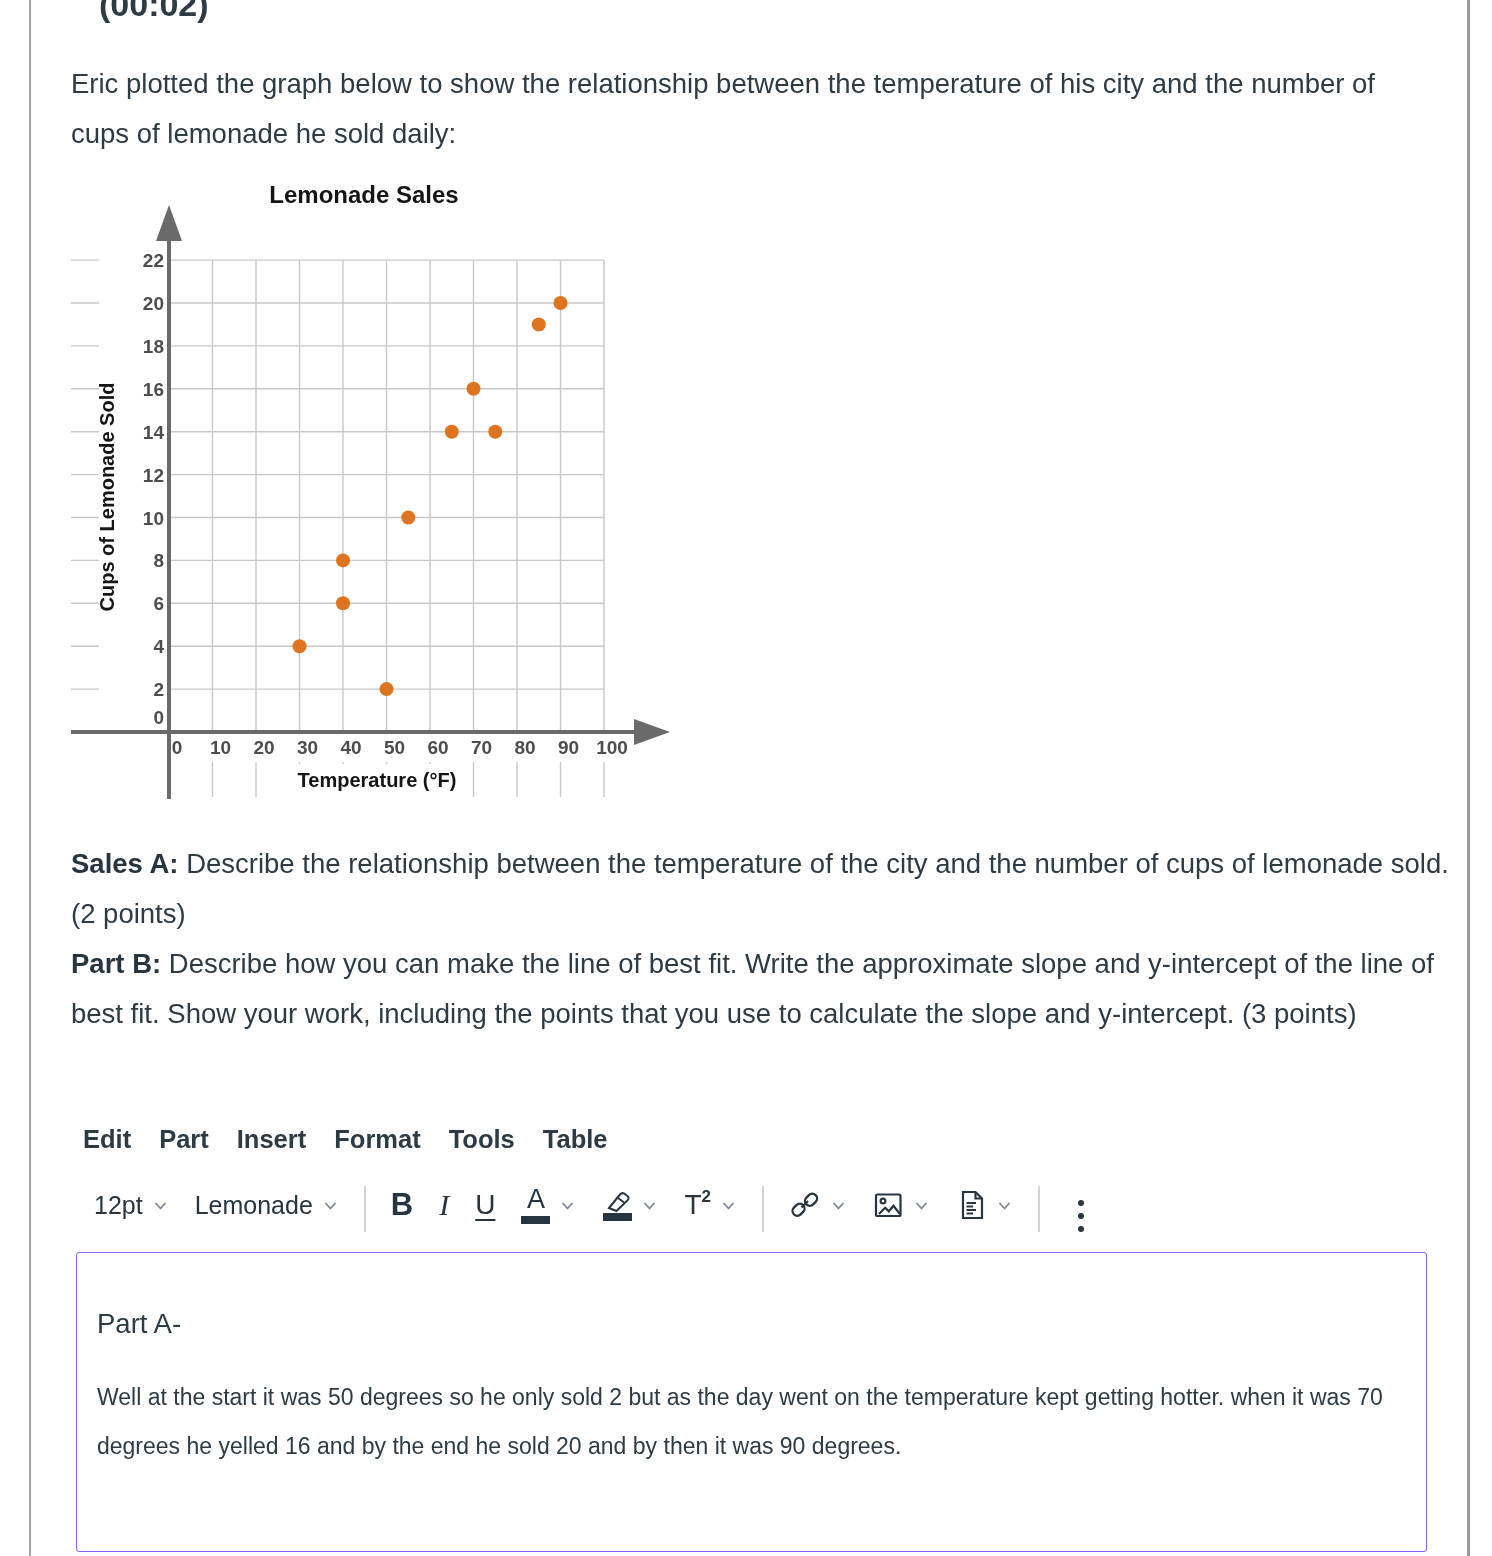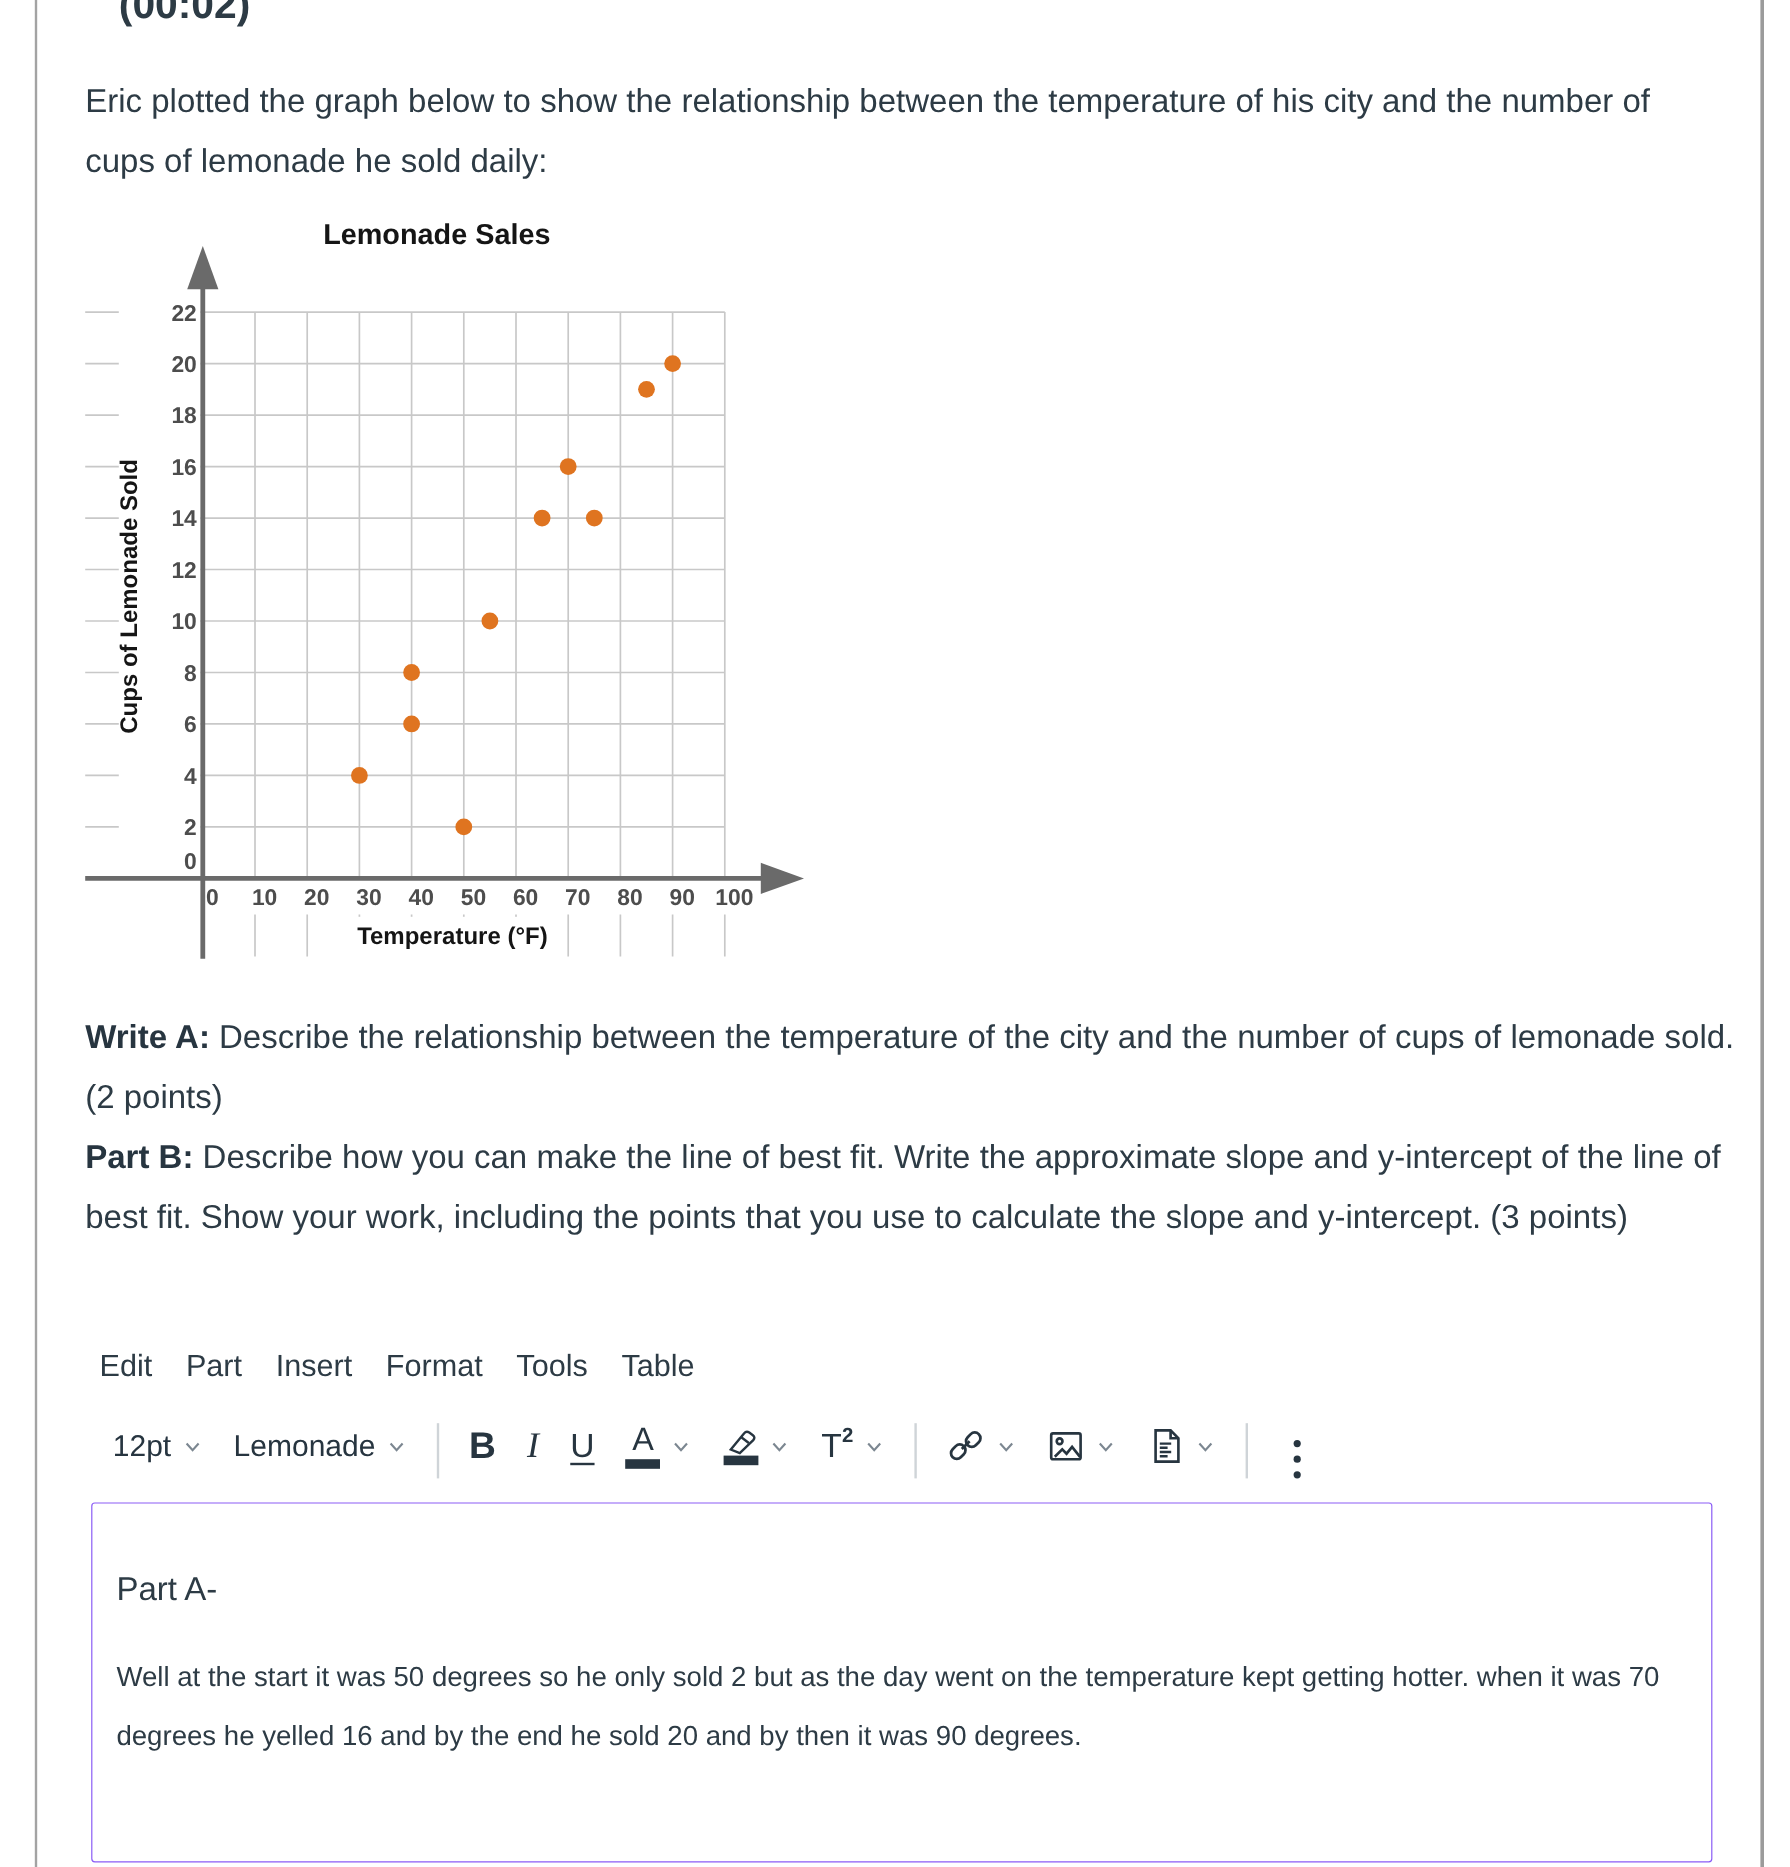--- a/index.html
+++ b/index.html
@@ -15,21 +15,21 @@
 
   .chart-wrap{margin:20px 0 0 38px;width:604px;height:630px;}
   .tick{font-family:"Liberation Sans",sans-serif;font-size:19px;font-weight:700;fill:#4d4d4d;}
   .axlabel{font-family:"Liberation Sans",sans-serif;font-size:20px;font-weight:700;fill:#151515;}
   .ctitle{font-family:"Liberation Sans",sans-serif;font-size:24px;font-weight:700;fill:#151515;}
 
   .parts{margin:30px 0 0 40px;width:1380px;font-size:27.5px;line-height:50px;}
   .parts p{margin:0;}
   .part-label{font-weight:700;color:#273540;}
 
-  .menubar{display:flex;gap:28px;margin:86px 0 0 52px;font-size:25.5px;color:#2d3b45;}
+  .menubar{display:flex;gap:28px;margin:86px 0 0 52px;font-size:25.5px;color:#2d3b45;font-weight:bold;}
   .menubar .mitem{cursor:default;}
 
   .toolbar{display:flex;align-items:flex-end;margin:24px 0 0 50px;height:54px;color:#273540;}
   .tbtn{display:flex;align-items:center;gap:9px;padding:0 13px;height:54px;}
   .tlabel{font-size:25px;}
   .tdiv{width:2px;height:46px;background:#cfd4d8;margin:0 12px;}
   .bold-glyph{font-size:31px;font-weight:700;}
   .italic-glyph{font-size:30px;font-style:italic;font-family:"Liberation Serif",serif;}
   .underline-glyph{font-size:28px;text-decoration:underline;text-underline-offset:5px;}
   .stack{display:flex;flex-direction:column;align-items:center;line-height:1;}
@@ -139,21 +139,21 @@
         <circle cx="339.25" cy="338.5" r="7" fill="#df7420"></circle>
         <circle cx="382.75" cy="252.7" r="7" fill="#df7420"></circle>
         <circle cx="404.5" cy="209.8" r="7" fill="#df7420"></circle>
         <circle cx="426.25" cy="252.7" r="7" fill="#df7420"></circle>
         <circle cx="469.74999999999994" cy="145.45" r="7" fill="#df7420"></circle>
         <circle cx="491.49999999999994" cy="124" r="7" fill="#df7420"></circle>
       </svg>
   </div>
 
   <div class="parts">
-    <p><span class="part-label">Write A:</span><span> Describe the relationship between the temperature of the city and the number of cups of lemonade sold. (2 points)</span></p>
+    <p><span class="part-label">Sales A:</span><span> Describe the relationship between the temperature of the city and the number of cups of lemonade sold. (2 points)</span></p>
     <p><span class="part-label">Part B:</span><span> Describe how you can make the line of best fit. Write the approximate slope and y-intercept of the line of best fit. Show your work, including the points that you use to calculate the slope and y-intercept. (3 points)</span></p>
   </div>
 
   <div class="menubar">
     <span class="mitem">Edit</span>
     <span class="mitem">Part</span>
     <span class="mitem">Insert</span>
     <span class="mitem">Format</span>
     <span class="mitem">Tools</span>
     <span class="mitem">Table</span>

